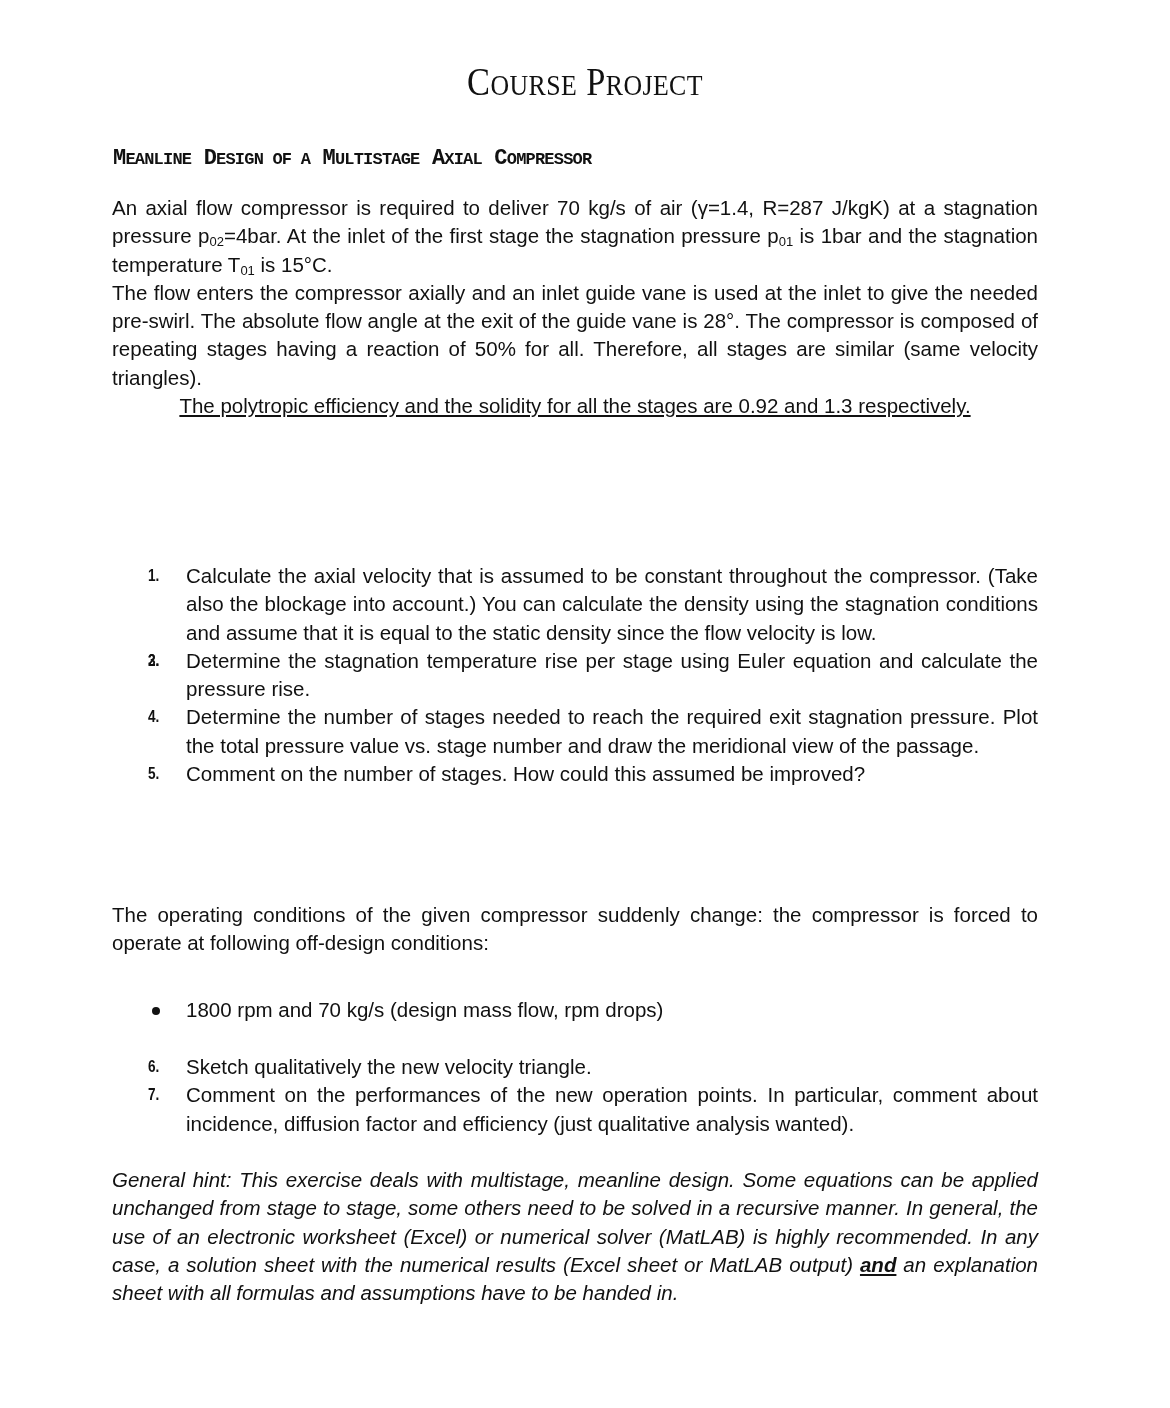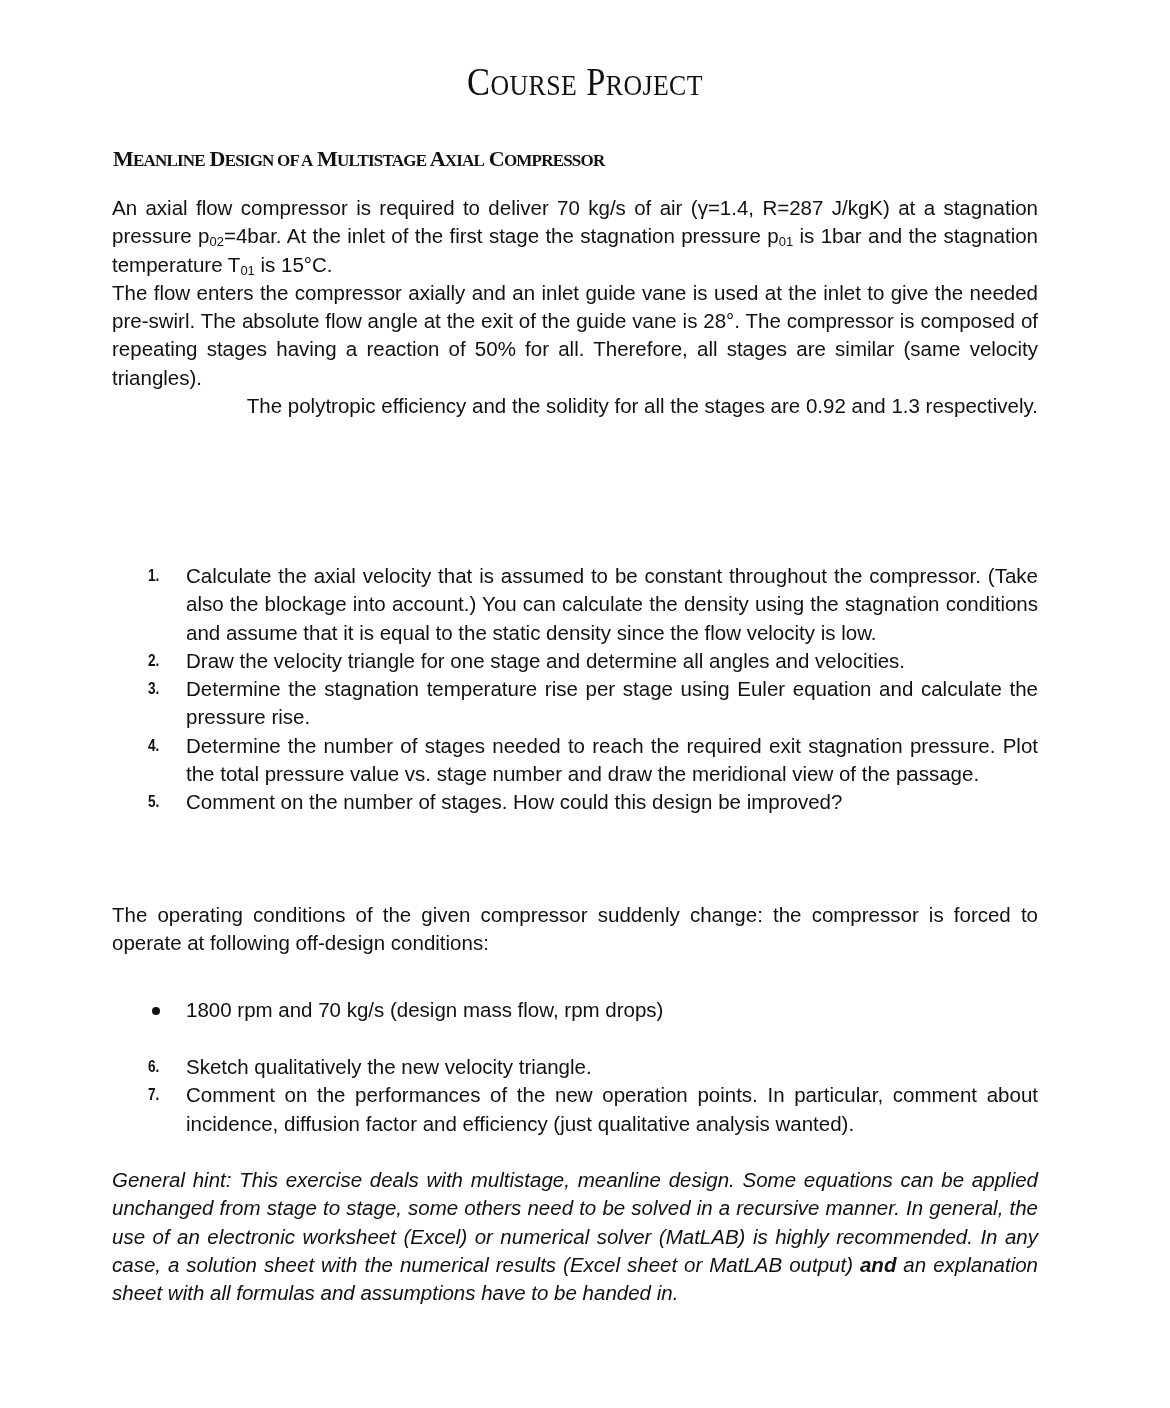--- a/index.html
+++ b/index.html
@@ -6,38 +6,38 @@
   body { width:1170px; height:1408px; position:relative; overflow:hidden; color:#111; }
   .page { position:absolute; left:0; top:0; width:976px; height:1408px; }
   .title {
     position:absolute; left:0; width:1170px; top:58px; text-align:center;
     font-family:"Liberation Serif", "DejaVu Serif", serif; font-size:40px; letter-spacing:0.5px;
     color:#111; transform:scaleX(0.86); transform-origin:center;
   }
   .title .sc { font-size:30px; }
   .subtitle {
     position:absolute; left:113px; top:146px;
-    font-family:Liberation Serif, serif; font-weight:bold; font-size:22px;
+    font-family:Liberation Mono, monospace; font-weight:bold; font-size:22px;
     letter-spacing:-0.8px; color:#111;
   }
   .subtitle .sc { font-size:17px; }
   .body-text {
     position:absolute; left:112px; width:926px;
     font-family:"Liberation Sans", sans-serif; font-size:20.5px; line-height:28.3px;
     text-align:justify; color:#111;
   }
   .body-text p { margin:0; }
   sub { font-size:13px; vertical-align:-3px; line-height:0;margin-top:22px; }
   .list { position:absolute; left:112px; width:926px; margin:0; padding:0; list-style:none;
     font-family:"Liberation Sans", sans-serif; font-size:20.5px; line-height:28.3px; color:#111; }
   .list li { position:relative; padding-left:74px; text-align:justify; }
   .list .num { position:absolute; left:36px; top:0; font-size:17px; font-weight:bold; transform:scaleX(0.8); transform-origin:left; }
   .bullet { position:absolute; left:40px; top:11px; width:8px; height:8px; border-radius:50%; background:#111; }
   .hint { font-style:italic; }
-  .hint .und { font-weight:bold; }
+  .hint .und { font-weight:bold; text-decoration:underline; }
 </style>
 </head>
 <body>
 
 <div class="page">
 
   <div class="title">
     <span>C</span><span class="sc">OURSE</span>
     <span>P</span><span class="sc">ROJECT</span>
   </div>
@@ -46,29 +46,29 @@
     <span>M</span><span class="sc">EANLINE</span>
     <span>D</span><span class="sc">ESIGN OF A</span>
     <span>M</span><span class="sc">ULTISTAGE</span>
     <span>A</span><span class="sc">XIAL</span>
     <span>C</span><span class="sc">OMPRESSOR</span>
   </div>
 
   <div class="body-text" style="top:194px;">
     <p><span>An axial flow compressor is required to deliver 70 kg/s of air (γ=1.4, R=287 J/kgK) at a stagnation pressure p</span><sub>02</sub><span>=4bar. At the inlet of the first stage the stagnation pressure p</span><sub>01</sub><span> is 1bar and the stagnation temperature T</span><sub>01</sub><span> is 15°C.</span></p>
     <p>The flow enters the compressor axially and an inlet guide vane is used at the inlet to give the needed pre-swirl. The absolute flow angle at the exit of the guide vane is 28°.  The compressor is composed of repeating stages having a reaction of 50% for all. Therefore, all stages are similar (same velocity triangles).</p>
-    <p style="text-align:right;">The polytropic efficiency and the solidity for all the stages are 0.92 and 1.3 respectively.</p>
+    <p style="text-align:center;text-decoration:underline;">The polytropic efficiency and the solidity for all the stages are 0.92 and 1.3 respectively.</p>
   </div>
 
   <ul class="list" style="top:562px;">
     <li><span class="num">1.</span><span>Calculate the axial velocity that is assumed to be constant throughout the compressor. (Take also the blockage into account.) You can calculate the density using the stagnation conditions and assume that it is equal to the static density since the flow velocity is low.</span></li>
-    <li><span class="num">2.</span><span>Draw the velocity triangle for one stage and determine all angles and velocities.</span></li>
+    <li><span class="num">2.</span></li>
     <li><span class="num">3.</span><span>Determine the stagnation temperature rise per stage using Euler equation and calculate the pressure rise.</span></li>
     <li><span class="num">4.</span><span>Determine the number of stages needed to reach the required exit stagnation pressure. Plot the total pressure value vs. stage number and draw the meridional view of the passage.</span></li>
-    <li><span class="num">5.</span><span>Comment on the number of stages. How could this design be improved?</span></li>
+    <li><span class="num">5.</span><span>Comment on the number of stages. How could this assumed be improved?</span></li>
   </ul>
 
   <div class="body-text" style="top:901px;">
     <p>The operating conditions of the given compressor suddenly change: the compressor is forced to operate at following off-design conditions:</p>
   </div>
 
   <ul class="list" style="top:996px;">
     <li><span class="bullet"></span><span>1800 rpm and 70 kg/s (design mass flow, rpm drops)</span></li>
   </ul>
 

